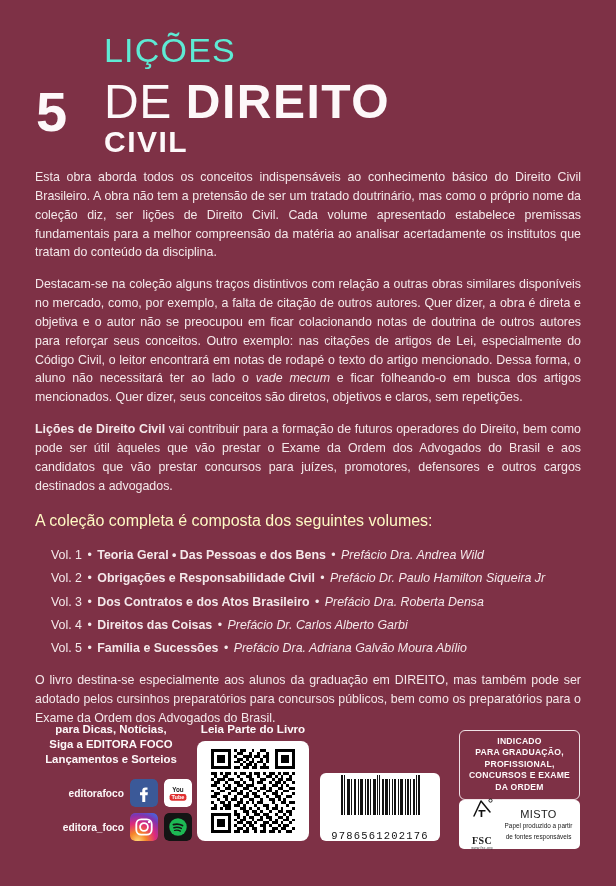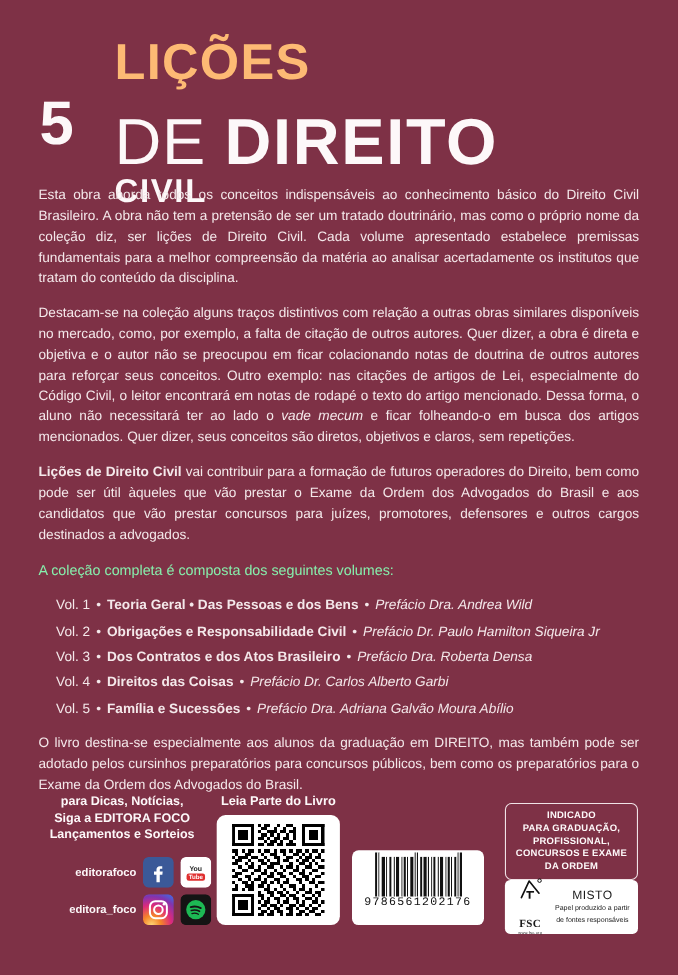--- a/index.html
+++ b/index.html
@@ -43,30 +43,30 @@
     position: absolute;
     left: 104px;
     top: 0;
   }
   .tl {
     line-height: 0.99;
     margin: 0;
     white-space: nowrap;
   }
   .tl-1 {
-    font-size: 46px;
-    font-weight: 700;
+    font-size: 34px;
+    font-weight: 400;
     letter-spacing: 1.2px;
-    color: #fdba74;
+    color: #5eead4;
   }
   .tl-2 {
-    font-size: 59px;
+    font-size: 48px;
     letter-spacing: 0.6px;
     color: #fdf8f9;
-    margin-top: 20px;
+    margin-top: 10px;
   }
   .tl-2 .light { font-weight: 300; }
   .tl-2 .heavy { font-weight: 700; letter-spacing: 1.5px;}
   .tl-3 {
     font-size: 30px;
     font-weight: 700;
     letter-spacing: 1.5px;
     color: #fdf8f9;
     margin-top: 2px;
   }
@@ -82,24 +82,24 @@
     font-size: 12.4px;
     line-height: 1.52;
     text-align: justify;
     margin: 0 0 13px 0;
     color: #f4e8ea;
   }
   .para b { font-weight: 700; }
   .para i { font-style: italic; }
 
   .lead-in {
-    font-size: 13px;
+    font-size: 16px;
     line-height: 1.52;
     margin: 0 0 10px 0;
-    color: #86efac;
+    color: #fef9c3;
   }
 
   
   .vol-list {
     margin: 16px;
     padding: 0;
     list-style: none;
   }
   .vol-item {
     font-size: 12.4px;
@@ -197,21 +197,21 @@
     position: absolute;
     left: 320px;
     top: 773px;
     width: 120px;
     height: 68px;
     background: #ffffff;
     border-radius: 6px;
     display: flex;
     flex-direction: column;
     align-items: center;
-    justify-content: flex-start;
+    justify-content: space-between;
     padding-top: 2px;
     box-sizing: border-box;
   }
   .bars {
     height: 40px;
     display: flex;
     align-items: flex-end;
     gap: 0;
     margin-bottom: 1px;
   }

